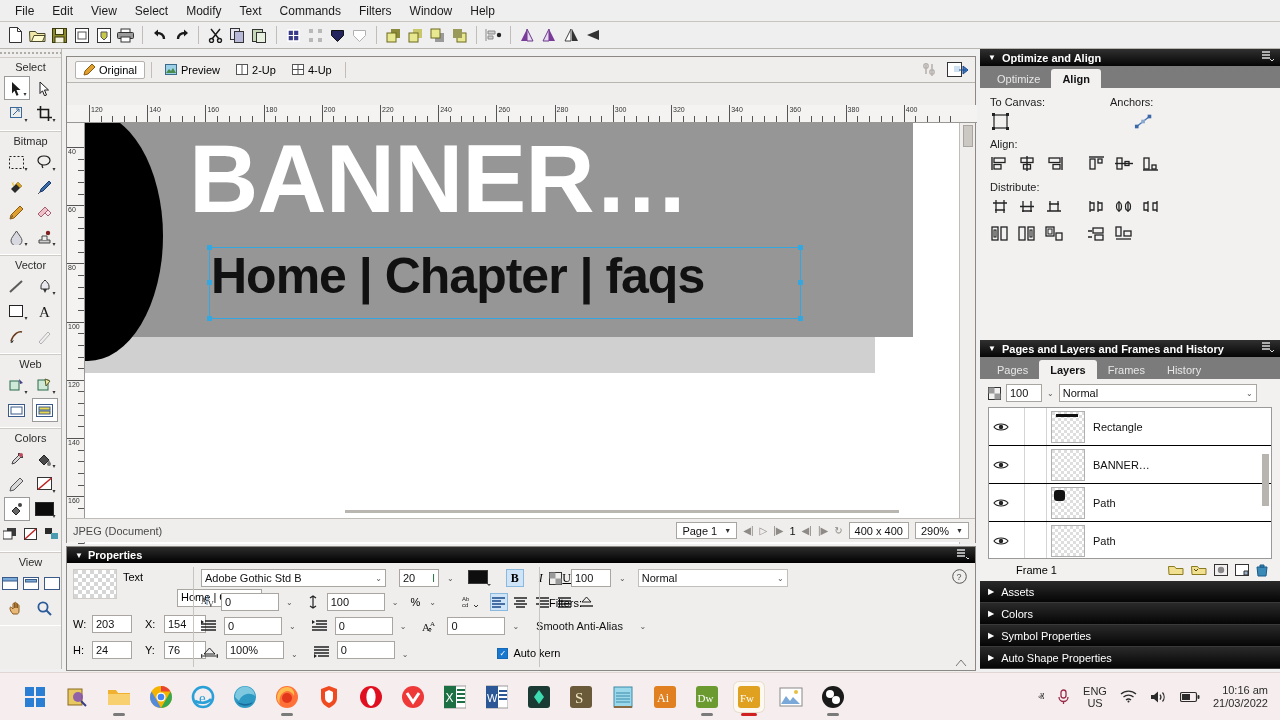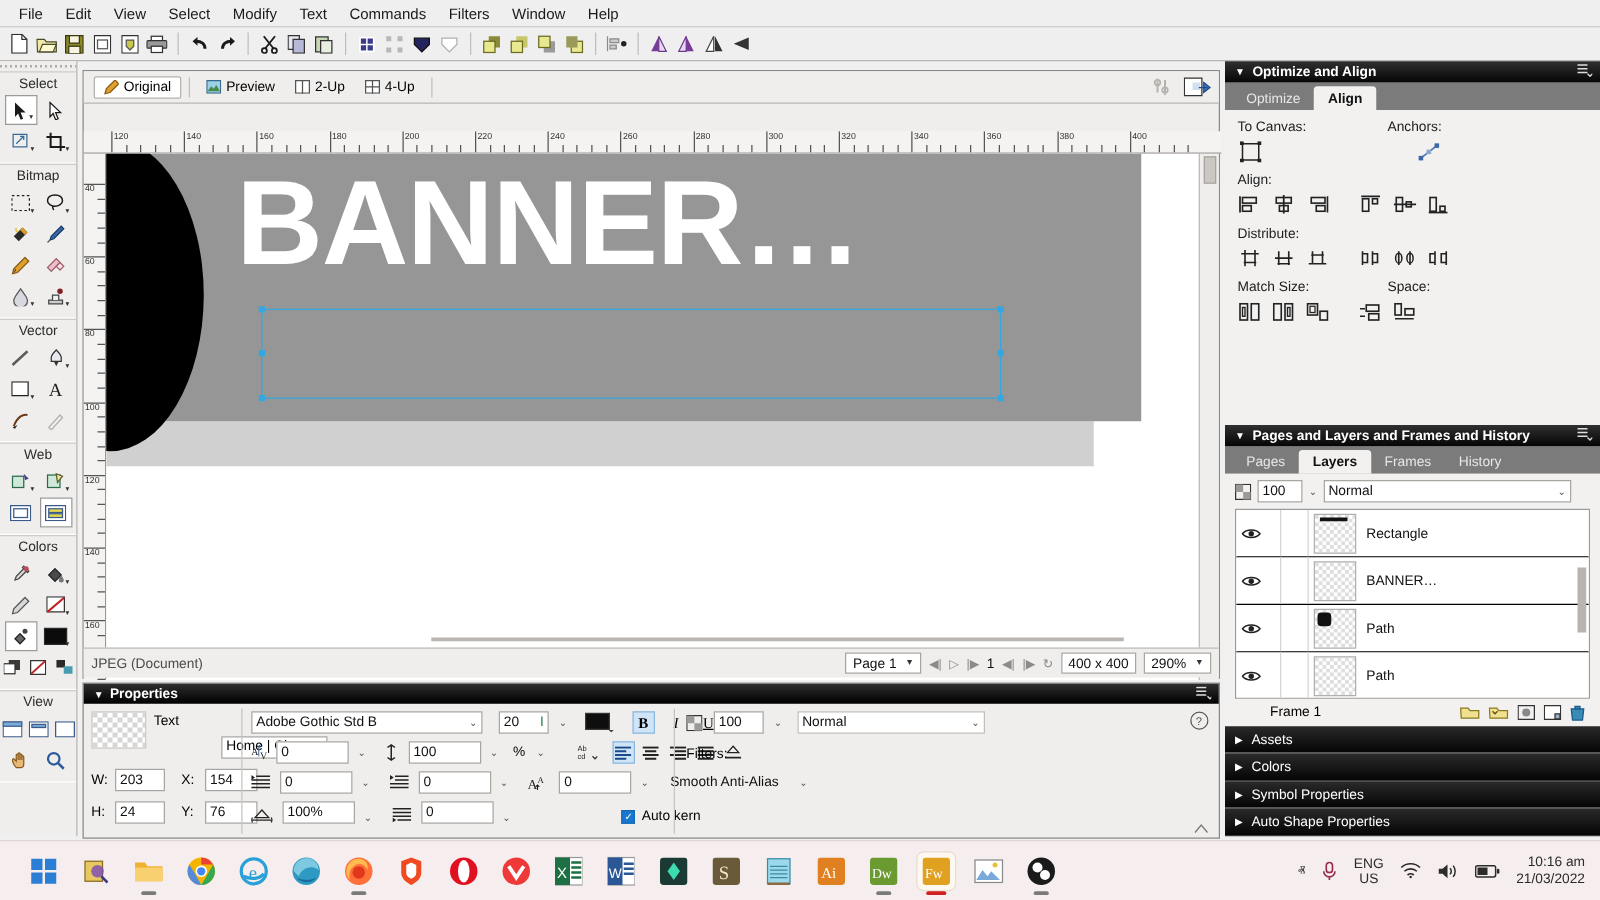--- a/index.html
+++ b/index.html
@@ -875,20 +875,21 @@
         <div class="tick" style="left: 11px; top: 396.48px; height: 1px; width: 6px;"></div>
         <div class="tick" style="left: 11px; top: 408.12px; height: 1px; width: 6px;"></div>
         <div class="tick" style="left: 11px; top: 419.76px; height: 1px; width: 6px;"></div>
       </div>
 
     <div class="canvasArea">
       <div class="bannerShadow"></div>
       <div class="bannerBlock">
         <div class="blackCircle"></div>
         <div class="bannerText">BANNER…</div>
+        <div class="navText">Home | Chapter | faqs</div>
         <div class="selbox">
           <div class="handle" style="left:-3px;top:-3px"></div>
           <div class="handle" style="right:-3px;top:-3px"></div>
           <div class="handle" style="left:-3px;bottom:-3px"></div>
           <div class="handle" style="right:-3px;bottom:-3px"></div>
           <div class="handle" style="right:-3px;top:50%;margin-top:-3px"></div>
           <div class="handle" style="left:-3px;top:50%;margin-top:-3px"></div>
         </div>
       </div>
     </div>
@@ -1253,28 +1254,20 @@
             </svg>
         </div>
         <div class="aicon">
           <svg width="18" height="15" viewBox="0 0 18 15">
               <path d="M6 2v11M15 2v11" stroke="#222" stroke-width="1.3"></path>
               <path d="M6 4H2v7h4M15 4h-4v7h4" fill="none" stroke="#222" stroke-width="1.3"></path>
             </svg>
         </div>
       </div>
 
-      <div style="display:flex">
-        <div style="width:120px">
-          <div class="sublabel">Match Size:</div>
-        </div>
-        <div>
-          <div class="sublabel">Space:</div>
-        </div>
-      </div>
       <div class="iconrow">
         <div class="aicon">
           <svg width="18" height="15" viewBox="0 0 18 15">
               <rect x="1" y="1" width="6" height="13" fill="none" stroke="#222" stroke-width="1.3"></rect>
               <rect x="3" y="4" width="2" height="7" fill="none" stroke="#222" stroke-width="1.1"></rect>
               <rect x="10" y="1" width="6" height="13" fill="none" stroke="#222" stroke-width="1.3"></rect>
             </svg>
         </div>
         <div class="aicon">
           <svg width="18" height="15" viewBox="0 0 18 15">

